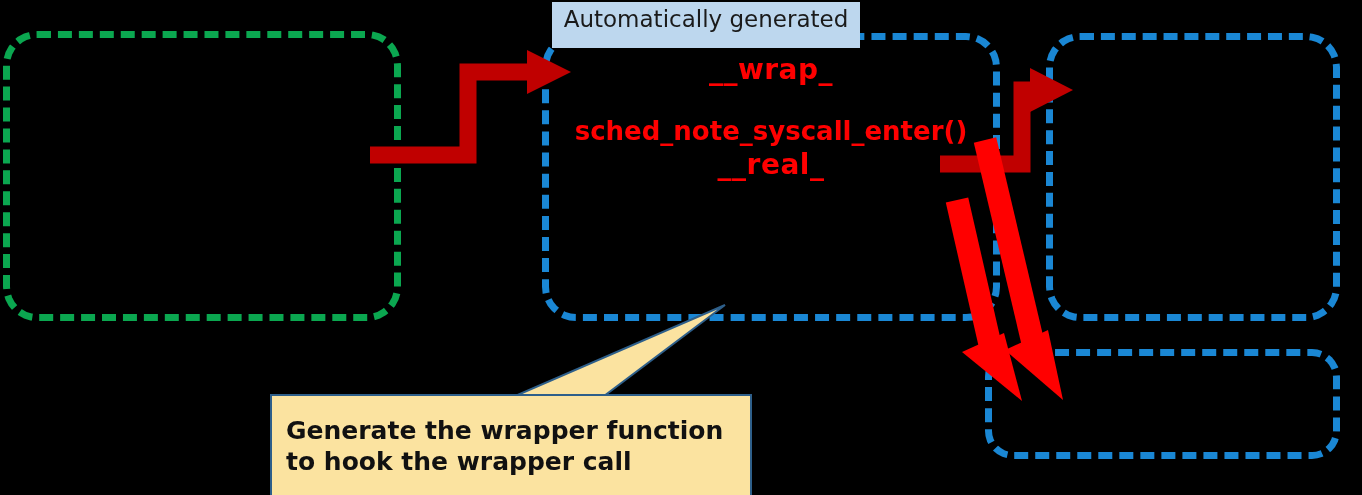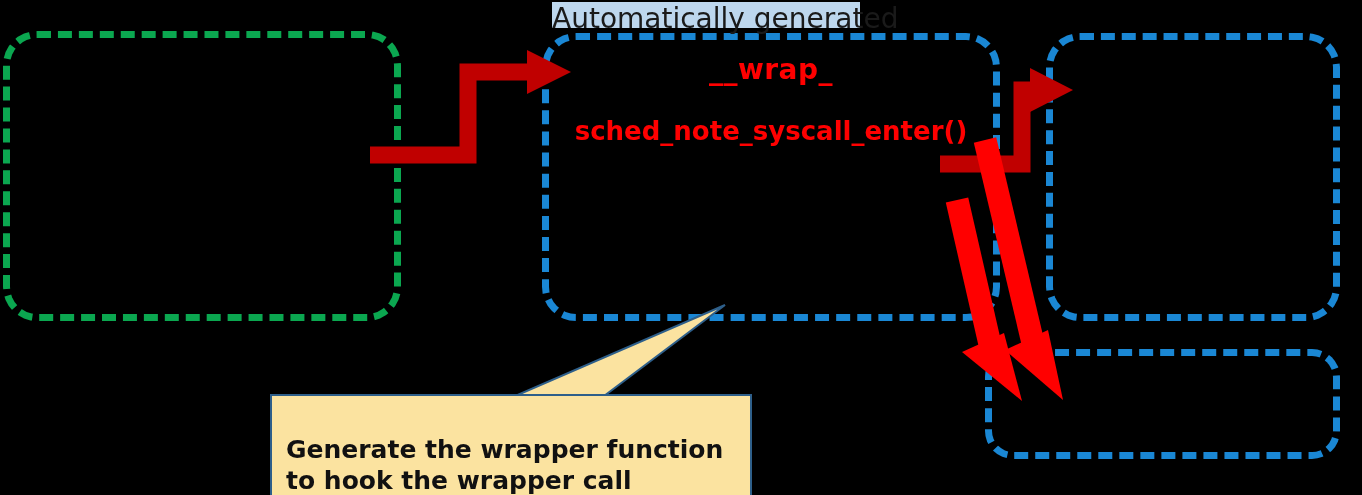--- a/index.html
+++ b/index.html
@@ -51,24 +51,24 @@
     left: 985px; top: 349px;
     width: 355px; height: 110px;
     border: 7px dashed #1a87d4;
     border-radius: 28px;
   }
 
   
   .auto-tag {
     position: absolute;
     left: 552px; top: 2px;
-    width: 308px; height: 26px;
+    width: 308px; height: 46px;
     background: #bdd7ee;
     color: #1a1a1a;
-    font-size: 28px;
+    font-size: 23px;
     line-height: 34px;
     text-align: center;
     white-space: nowrap;
     font-family: "DejaVu Sans", sans-serif;
   }
 
   
   .code-text {
     position: absolute;
     color: #ff0000;
@@ -115,21 +115,20 @@
   }
   .callout-text {
     position: absolute;
     left: 286px; top: 415px;
     width: 450px;
     color: #111111;
     font-size: 25px;
     font-weight: bold;
     line-height: 31px;
     font-family: "DejaVu Sans", sans-serif;
-    margin-top: 19px;
   }
 </style>
 </head>
 <body>
 
 <div id="stage">
 
   <div class="box box-green"></div>
   <div class="box box-center"></div>
   <div class="box box-topright"></div>
@@ -159,20 +158,21 @@
 
     <g>
       <polygon points="725,305 604,396 460,396 460,420" fill="#fbe3a0" stroke="#2e5f8a" stroke-width="2"></polygon>
     </g>
   </svg>
 
   <div class="auto-tag">Automatically generated</div>
 
   <div class="code-text code-enter">sched_note_syscall_enter()</div>
   <div class="code-text code-wrap">__wrap_</div>
+  <div class="code-text code-real">__real_</div>
 
   <div class="callout"></div>
   <div class="callout-text">
     <div>Generate the wrapper function</div>
     <div>to hook the wrapper call</div>
   </div>
 
 </div>
 
 </body></html>

